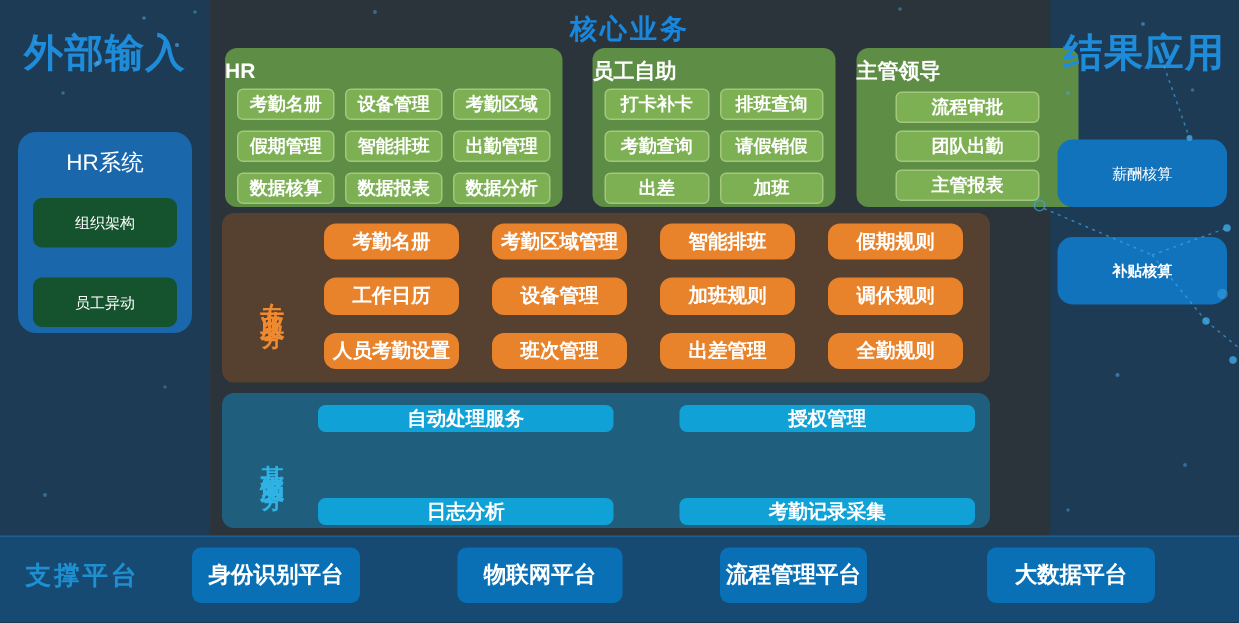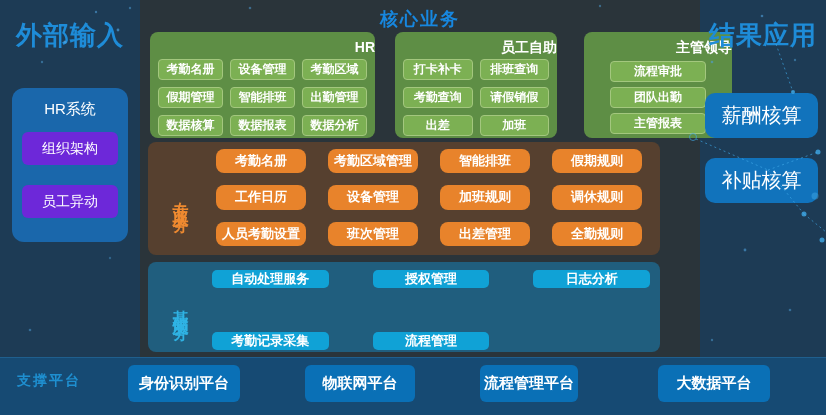--- a/index.html
+++ b/index.html
@@ -14,70 +14,70 @@
   .right-panel  { position:absolute; left:700px; top:0; width:126px; height:357px; }
   .support-bar  { position:absolute; left:0; top:357px; width:826px; height:58px;
                   background:#164a73; border-top:1px solid #1f5f8e; }
 
   .panel-title { margin-top:18px; text-align:center; color:#1e8cd8; font-size:26px;
                  font-weight:bold; letter-spacing:1px; }
   .core-title  { position:absolute; top:7px; left:0; width:100%; text-align:center;
                  color:#1787df; font-size:18px; font-weight:bold; letter-spacing:2px; }
 
   
-  .hr-box { position:absolute; left:12px; top:88px; width:116px; height:154px;
+  .hr-box { position:absolute; left:12px; top:88px; width:116px; height:134px;
             background:#1a67ab; border-radius:12px; padding:10px 10px 8px; }
   .hr-box-title { text-align:center; color:#fff; font-size:15px; height:22px; line-height:22px; }
-  .blue-btn { width:96px; height:33px; margin:12px auto 0; background:#6d28d9; border-radius:6px;
-              color:#fff; font-size:14px; display:flex; align-items:center; justify-content:center; }
+  .blue-btn { width:96px; height:33px; margin:12px auto 0; background:#14532d; border-radius:6px;
+              color:#fff; font-size:10px; display:flex; align-items:center; justify-content:center; }
   .blue-btn + .blue-btn { margin-top:20px; }
 
   
   .r-btn { position:absolute; left:5px; width:113px; height:45px; background:#1173bc;
-           border-radius:10px; color:#fff; font-size:20px; display:flex; align-items:center;
+           border-radius:10px; color:#fff; font-size:10px; display:flex; align-items:center;
            justify-content:center; }
 
   
   .green-box { position:absolute; top:32px; height:106px; background:#5e8e45; border-radius:8px; }
-  .green-title { text-align:right; color:#fff; font-size:14px; font-weight:bold;
+  .green-title { text-align:left; color:#fff; font-size:14px; font-weight:bold;
                  padding-top:7px; height:25px; }
   .g-grid { display:grid; padding:2px 8px 0; column-gap:7px; row-gap:7px; }
   .g-btn { height:21px; background:#7cb053; border:1px solid #a3c77e; border-radius:4px;
            color:#fff; font-size:12px; font-weight:bold; display:flex; align-items:center;
            justify-content:center; white-space:nowrap; }
   .box-hr   { left:10px;  width:225px; }
   .box-hr .g-grid   { grid-template-columns:repeat(3,1fr); }
   .box-self { left:255px; width:162px; }
   .box-self .g-grid { grid-template-columns:repeat(2,1fr); }
-  .box-lead { left:444px; width:148px; }
+  .box-lead { left:431px; width:148px; }
   .box-lead .g-grid { grid-template-columns:1fr; padding:4px 26px 0; row-gap:5px; }
 
   
   .orange-section { position:absolute; left:8px; top:142px; width:512px; height:113px;
                     background:#56402f; border-radius:8px; display:flex; }
   .v-label { width:64px; display:flex; align-items:center; justify-content:center;
              writing-mode:vertical-rl; text-orientation:upright; font-size:16px;
              font-weight:bold; letter-spacing:5px; }
   .orange-section .v-label { color:#ef8a30; }
   .o-grid { flex:1; display:grid; grid-template-columns:repeat(4,1fr); column-gap:22px;
             row-gap:12px; padding:7px 18px 9px 4px; }
   .o-btn { background:#e8832b; border-radius:8px; color:#fff; font-size:13px; font-weight:bold;
            display:flex; align-items:center; justify-content:center; white-space:nowrap; }
 
   
   .teal-section { position:absolute; left:8px; top:262px; width:512px; height:90px;
                   background:#205e7e; border-radius:8px; display:flex; }
   .teal-section .v-label { color:#2fb3e4; }
-  .t-grid { flex:1; display:grid; grid-template-columns:repeat(3,1fr); column-gap:6px;
+  .t-grid { flex:1; display:grid; grid-template-columns:repeat(2,1fr); column-gap:6px;
             row-gap:10px; padding:8px 10px 9px 0;gap:44px; }
   .t-btn { background:#10a2d6; border-radius:5px; color:#fff; font-size:13px; font-weight:bold;
            display:flex; align-items:center; justify-content:center; white-space:nowrap; }
 
   
-  .support-title { position:absolute; left:17px; top:372px; color:#1e8fd0; font-size:14px;
+  .support-title { position:absolute; left:17px; top:372px; color:#1e8fd0; font-size:17px;
                    font-weight:bold; letter-spacing:2px; }
   .s-btn { position:absolute; top:365px; height:37px; background:#0a70b6; border-radius:6px;
            color:#fff; font-size:15px; font-weight:bold; display:flex; align-items:center;
            justify-content:center; }
   .s-btn.b1 { left:128px; width:112px; }
   .s-btn.b2 { left:305px; width:110px; }
   .s-btn.b3 { left:480px; width:98px; }
   .s-btn.b4 { left:658px; width:112px; }
 
   .deco { position:absolute; left:0; top:0; width:826px; height:415px; z-index:3;
@@ -162,21 +162,21 @@
     <div class="hr-box">
       <div class="hr-box-title">HR系统</div>
       <div class="blue-btn">组织架构</div>
       <div class="blue-btn">员工异动</div>
     </div>
   </div>
 
   <div class="right-panel">
     <div class="panel-title">结果应用</div>
     <div class="r-btn" style="top:93px;">薪酬核算</div>
-    <div class="r-btn" style="top:158px;">补贴核算</div>
+    <div class="r-btn" style="top:158px;font-weight:bold;">补贴核算</div>
   </div>
 
   <div class="support-bar"></div>
   <div class="support-title">支撑平台</div>
   <div class="s-btn b1">身份识别平台</div>
   <div class="s-btn b2">物联网平台</div>
   <div class="s-btn b3">流程管理平台</div>
   <div class="s-btn b4">大数据平台</div>
 
   <svg class="deco" viewBox="0 0 826 415">

